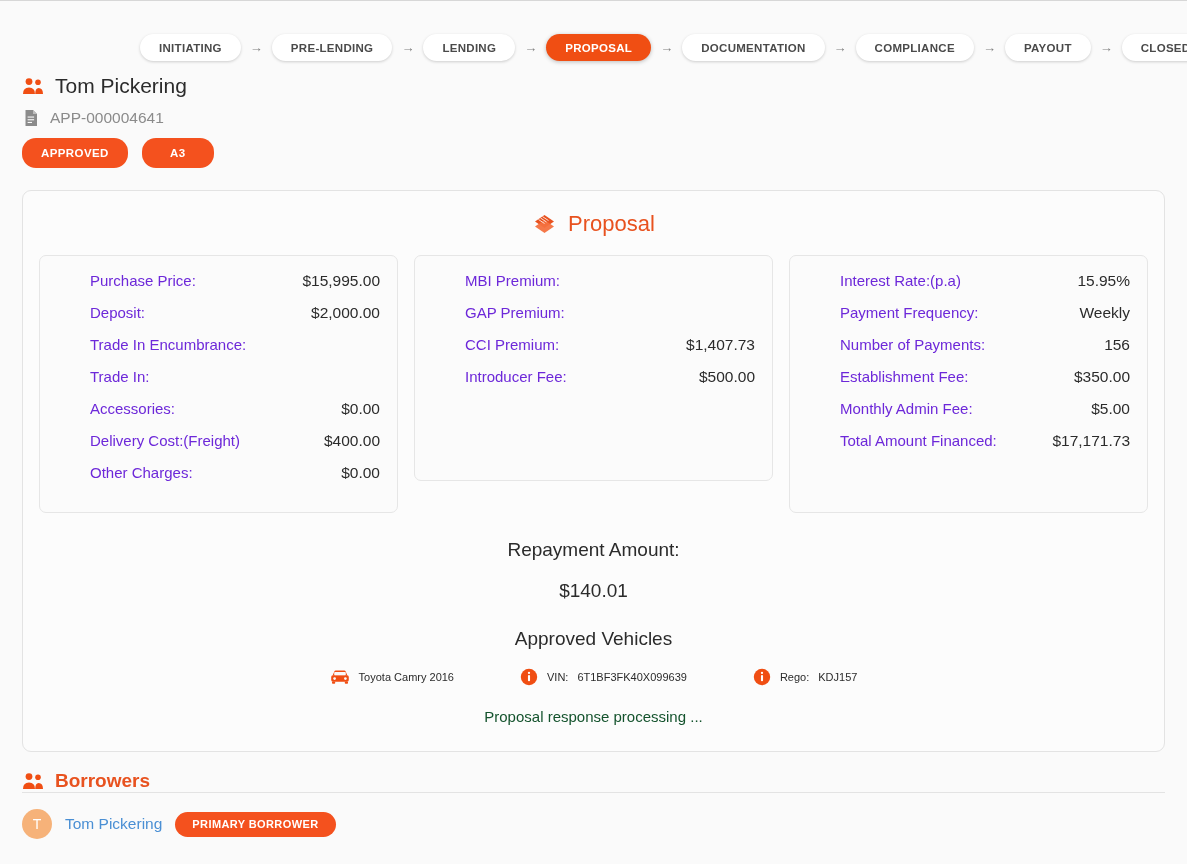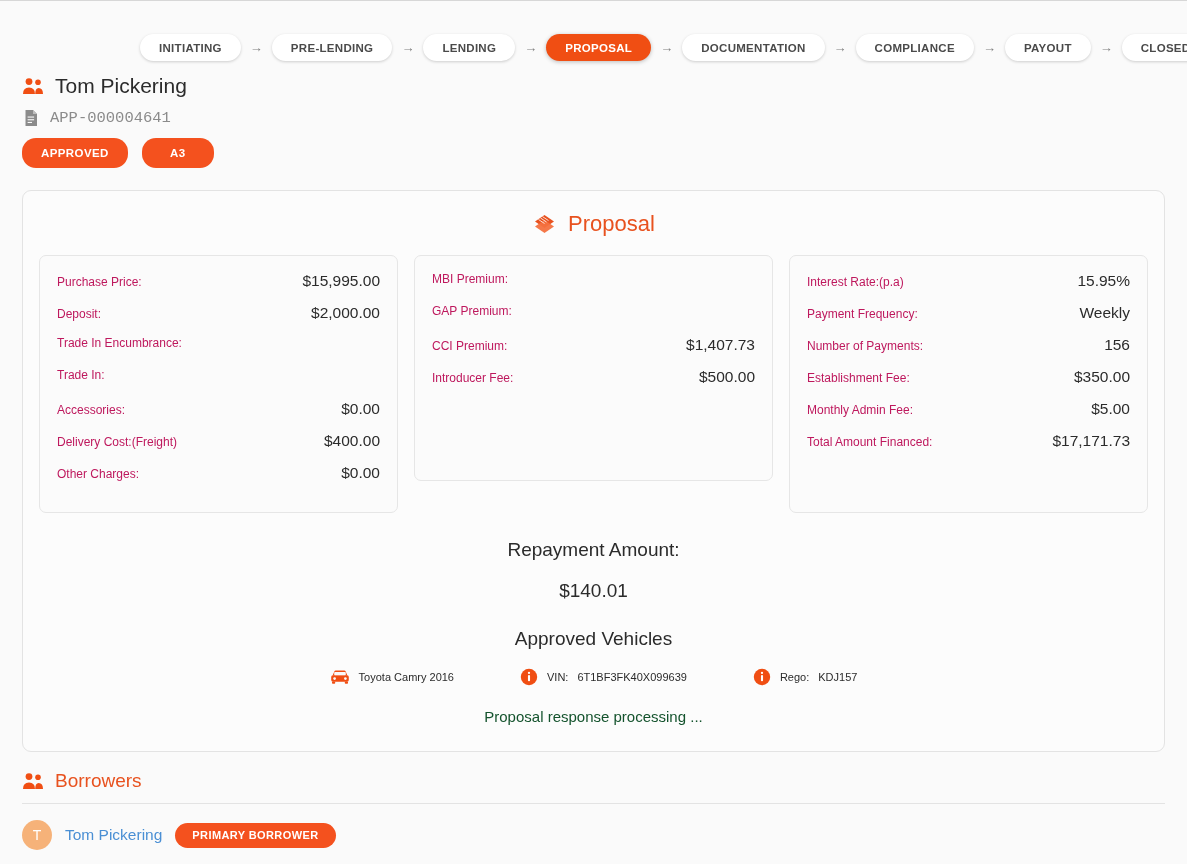--- a/index.html
+++ b/index.html
@@ -72,21 +72,20 @@
   .appno-row {
     display: flex;
     align-items: center;
     gap: 11px;
     margin-bottom: 11px;
     padding-left: 2px;
   }
   .appno-row .appno {
     font-size: 15.5px;
     color: #8b8b8b;
-    font-family: Liberation Mono, monospace;
   }
 
   .badge-row { display: flex; align-items: center; gap: 14px; }
   .badge {
     display: inline-flex;
     align-items: center;
     justify-content: center;
     background: #f4511e;
     color: #ffffff;
     font-size: 11.5px;
@@ -135,23 +134,24 @@
   .col.mid { align-self: flex-start; }
 
   .kv {
     display: flex;
     justify-content: space-between;
     align-items: baseline;
     gap: 12px;
     height: 32px;
   }
   .kv .k {
-    font-size: 12px;
-    color: #be185d;
+    font-size: 15px;
+    color: #6d28d9;
     white-space: nowrap;
+    margin-left: 33px;
   }
   .kv .v {
     font-size: 15.5px;
     color: #2b2b2b;
     white-space: nowrap;
   }
 
   
   .repay-block { text-align: center; margin-top: 26px; }
   .repay-label { font-size: 19px; color: #2b2b2b; }
@@ -184,22 +184,22 @@
     font-size: 15px;
     margin-top: 22px;
   }
 
   
   .borrowers-section { margin: 18px 22px 0 22px; }
   .borrowers-head {
     display: flex;
     align-items: center;
     gap: 11px;
-    padding-bottom: 11px;
     border-bottom: 1px solid #e3e3e3;
+    font-weight: bold;
   }
   .borrowers-head .borrowers-title {
     font-size: 19px;
     color: #e8521f;
   }
   .borrower-row {
     display: flex;
     align-items: center;
     gap: 13px;
     padding: 16px 0 0 0;

